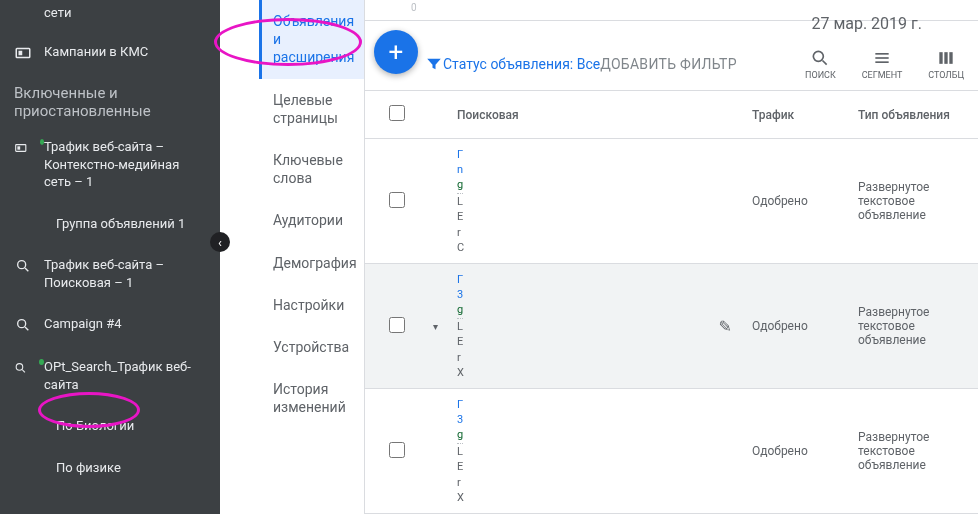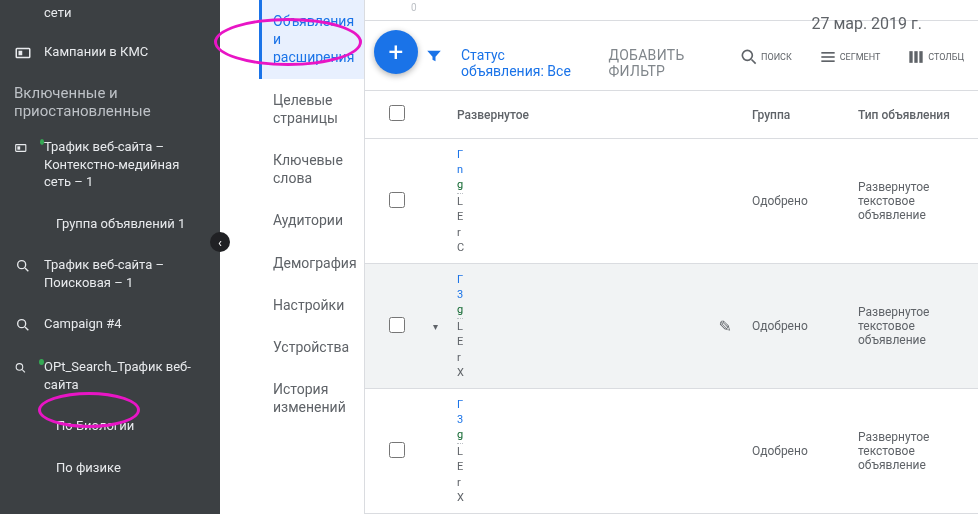--- a/index.html
+++ b/index.html
@@ -21,26 +21,26 @@
   .sm-item { padding: 12px 14px; line-height: 1.3; margin-left: 39px; }
   .sm-item.active { color: #1a73e8; background: #e8f0fe; position: relative; }
   .sm-item.active::before { content: ""; position: absolute; left: 0; top: 0; bottom: 0; width: 3px; background: #1a73e8; }
   
   
   .main { flex: 1; display: flex; flex-direction: column; min-width: 0; }
   .timeline-row { height: 22px; border-bottom: 1px solid #dadce0; position: relative; font-size: 11px; color: #5f6368; }
   .timeline-date { position: absolute; right: 56px; top: 14px; font-size: 16px; color: #5f6368; }
   .fab { width: 44px; height: 44px; border-radius: 50%; background: #1a73e8; color: #fff; font-size: 26px; display: flex; align-items: center; justify-content: center; position: absolute; left: 374px; top: 30px; box-shadow: 0 2px 6px rgba(0,0,0,.3); z-index: 4; }
   
-  .toolbar { display: flex; align-items: flex-start; padding: 26px 14px 10px 60px; border-bottom: 1px solid #dadce0; gap: 18px; font-size: 14px; color: #5f6368; min-height: 70px; }
+  .toolbar { display: flex; align-items: center; padding: 26px 14px 10px 60px; border-bottom: 1px solid #dadce0; font-size: 14px; color: #5f6368; min-height: 70px; }
   .filter-ic { color: #1a73e8; font-size: 16px; }
   .status-filter { color: #1a73e8; }
   .add-filter { color: #80868b; letter-spacing: .3px; font-size: 14px; }
   .tool-icons { margin-left: auto; display: flex; gap: 26px; }
-  .tool-btn { display: flex; flex-direction: row; align-items: center; font-size: 9px; color: #5f6368; gap: 2px; }
+  .tool-btn { display: flex; flex-direction: column; align-items: center; font-size: 9px; color: #5f6368; gap: 2px; }
   .tool-btn svg, .tool-btn .ico { width: 20px; height: 20px; }
   
   .thead { display: flex; align-items: center; padding: 14px 14px; border-bottom: 1px solid #dadce0; font-size: 12px; color: #5f6368; font-weight: 500; }
   .col-cb { width: 40px; margin-left: 10px; }
   .col-dot { width: 28px; }
   .col-ad { flex: 1; }
   .col-status { width: 106px; }
   .col-type { width: 106px; }
   
   .trow { display: flex; align-items: center; padding: 10px 14px; border-bottom: 1px solid #dadce0; font-size: 12px; color: #5f6368; min-height: 112px; }
@@ -182,22 +182,22 @@
             <rect x="16" y="5" width="4" height="14"></rect>
           </svg>
         <span>СТОЛБЦ</span>
       </div>
     </div>
   </div>
 
   <div class="thead">
     <div class="col-cb"><input type="checkbox" style=""></div>
     <div class="col-dot"><span class="grey-dot"></span></div>
-    <div class="col-ad">Развернутое</div>
-    <div class="col-status">Группа</div>
+    <div class="col-ad">Поисковая</div>
+    <div class="col-status">Трафик</div>
     <div class="col-type">Тип объявления</div>
   </div>
 
   <div class="trow">
     <div class="col-cb"><input type="checkbox" style=""></div>
     <div class="col-dot"><span class="green-dot"></span></div>
     <div class="col-ad ad-lines">
       <div class="ad-line-blue">Г</div>
       <div class="ad-line-blue">n</div>
       <div class="ad-line-green" style="border-bottom:1px dotted #bdc1c6;display:inline-block;">g</div>

